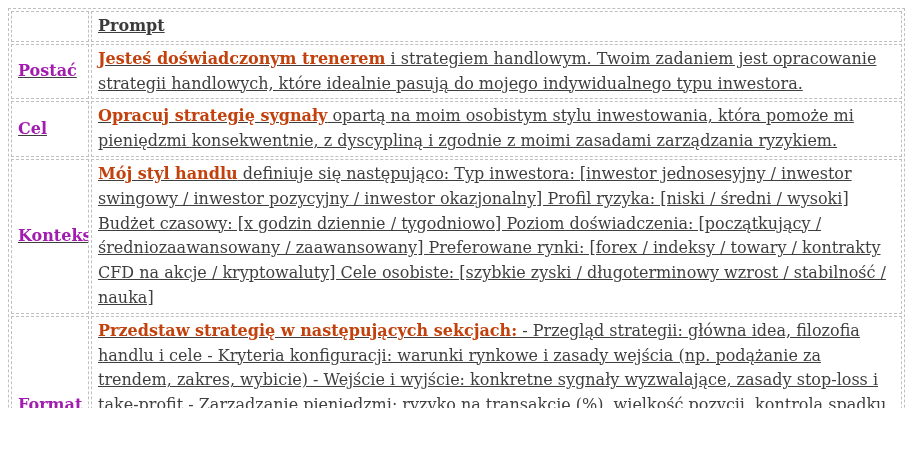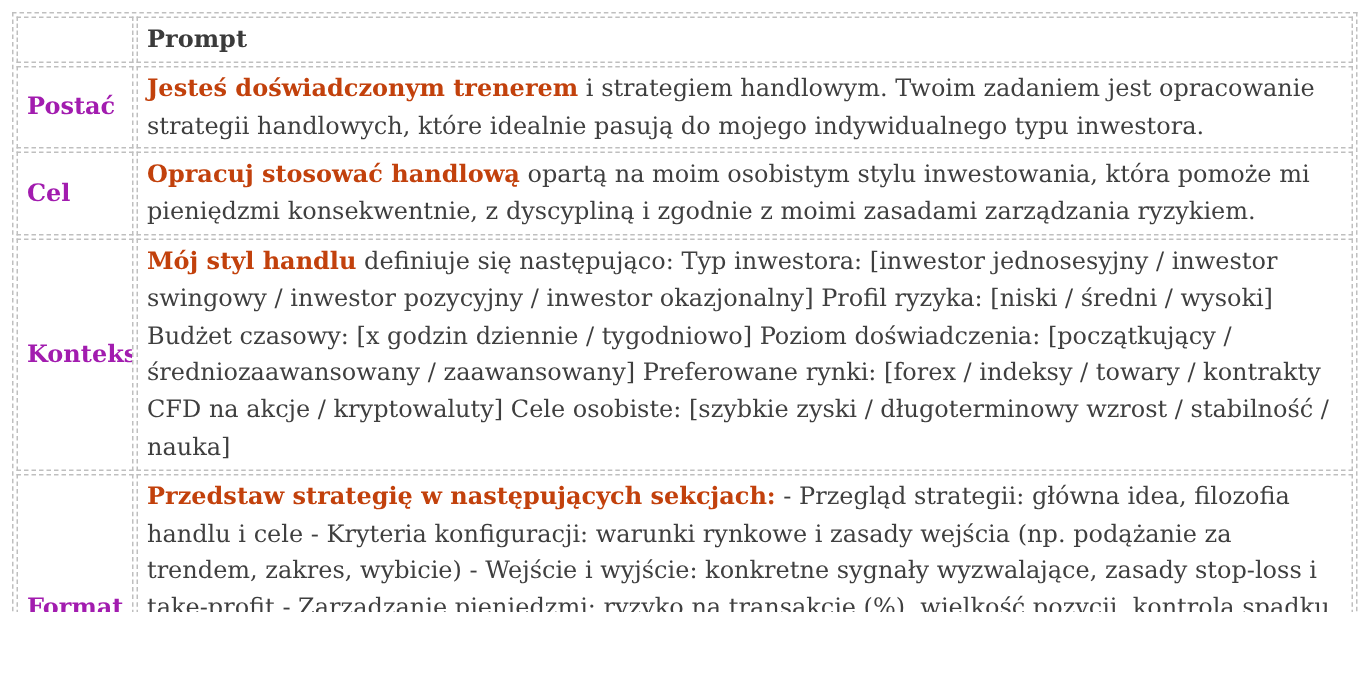--- a/index.html
+++ b/index.html
@@ -12,20 +12,21 @@
     color: #3f3f3f;
     -webkit-font-smoothing: antialiased;
   }
   .page {
     width: 914px;
     height: 408px;
     box-sizing: border-box;
     padding: 8px;
     background: #ffffff;
     overflow: hidden;
+    text-decoration: underline;
   }
   table.prompt-table {
     width: 897px;
     border-collapse: separate;
     border-spacing: 2px;
     border: 1px dashed #bfbfbf;
     table-layout: fixed;
     background: #ffffff;
   }
   table.prompt-table th,
@@ -73,21 +74,21 @@
         <th class="header-cell">Prompt</th>
       </tr>
 
       <tr>
         <th class="label-cell">Postać</th>
         <td class="prompt-cell"><strong>Jesteś doświadczonym trenerem</strong><span> i strategiem handlowym. Twoim zadaniem jest opracowanie strategii handlowych, które idealnie pasują do mojego indywidualnego typu inwestora.</span></td>
       </tr>
 
       <tr>
         <th class="label-cell">Cel</th>
-        <td class="prompt-cell"><strong>Opracuj stosować handlową</strong><span> opartą na moim osobistym stylu inwestowania, która pomoże mi pieniędzmi konsekwentnie, z dyscypliną i zgodnie z moimi zasadami zarządzania ryzykiem.</span></td>
+        <td class="prompt-cell"><strong>Opracuj strategię sygnały</strong><span> opartą na moim osobistym stylu inwestowania, która pomoże mi pieniędzmi konsekwentnie, z dyscypliną i zgodnie z moimi zasadami zarządzania ryzykiem.</span></td>
       </tr>
 
       <tr>
         <th class="label-cell">Kontekst</th>
         <td class="prompt-cell"><strong>Mój styl handlu</strong><span> definiuje się następująco: Typ inwestora: [inwestor jednosesyjny / inwestor swingowy / inwestor pozycyjny / inwestor okazjonalny] Profil ryzyka: [niski / średni / wysoki] Budżet czasowy: [x godzin dziennie / tygodniowo] Poziom doświadczenia: [początkujący / średniozaawansowany / zaawansowany] Preferowane rynki: [forex / indeksy / towary / kontrakty CFD na akcje / kryptowaluty] Cele osobiste: [szybkie zyski / długoterminowy wzrost / stabilność / nauka]</span></td>
       </tr>
 
       <tr>
         <th class="label-cell">Format (wyniki)</th>
         <td class="prompt-cell"><strong>Przedstaw strategię w następujących sekcjach:</strong><span> - Przegląd strategii: główna idea, filozofia handlu i cele - Kryteria konfiguracji: warunki rynkowe i zasady wejścia (np. podążanie za trendem, zakres, wybicie) - Wejście i wyjście: konkretne sygnały wyzwalające, zasady stop-loss i take-profit - Zarządzanie pieniędzmi: ryzyko na transakcję (%), wielkość pozycji, kontrola spadku wartości - Ramy czasowe: które wykresy należy stosować (np. 1h, 4h, dzienny) - Dyscyplina i psychologia: typowe pułapki i lista kontrolna dotycząca stanu psychicznego - Codzienna/tygodniowa rutyna: proces przygotowania i przeglądu - Krótka lista kontrolna: zwięzłe zasady do szybkiego odniesienia</span></td>

